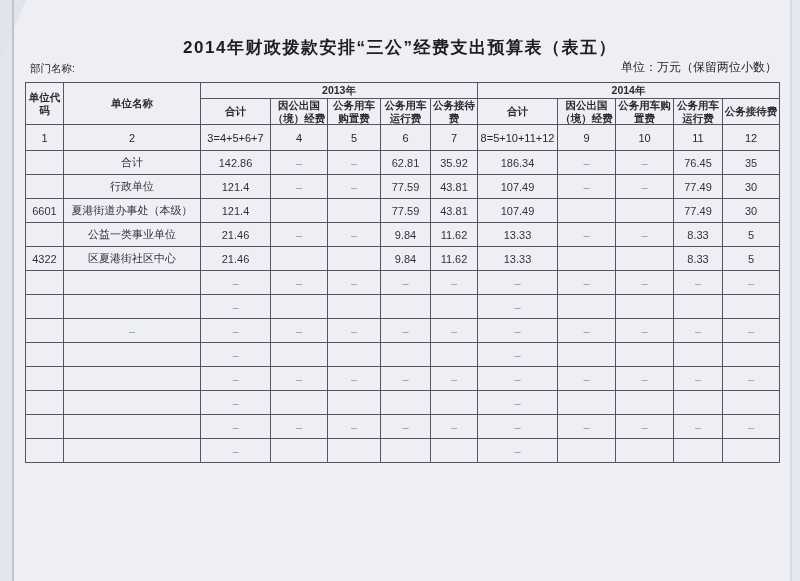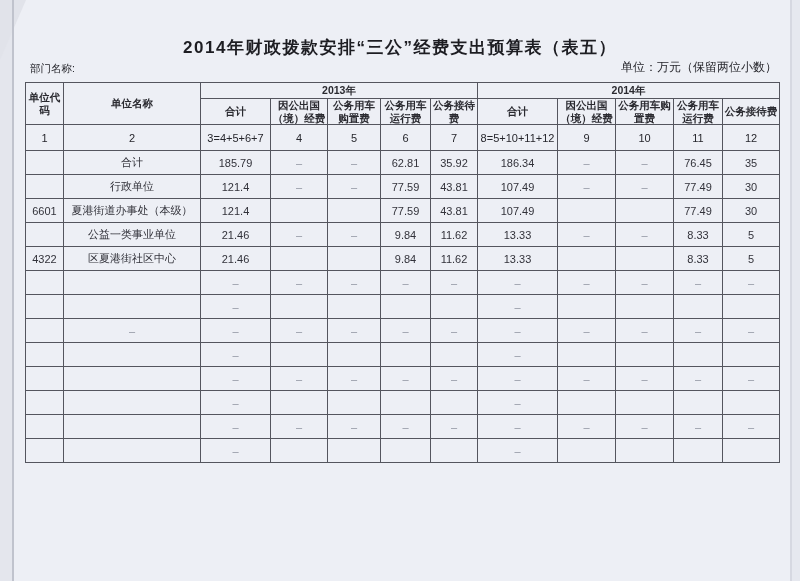--- a/index.html
+++ b/index.html
@@ -103,21 +103,21 @@
         <td>9</td>
         <td>10</td>
         <td>11</td>
         <td>12</td>
       </tr>
     </thead>
     <tbody>
         <tr>
           <td></td>
           <td>合计</td>
-          <td>185.79</td>
+          <td>142.86</td>
           <td class="dash">–</td>
           <td class="dash">–</td>
           <td>62.81</td>
           <td>35.92</td>
           <td>186.34</td>
           <td class="dash">–</td>
           <td class="dash">–</td>
           <td>76.45</td>
           <td>35</td>
         </tr>

